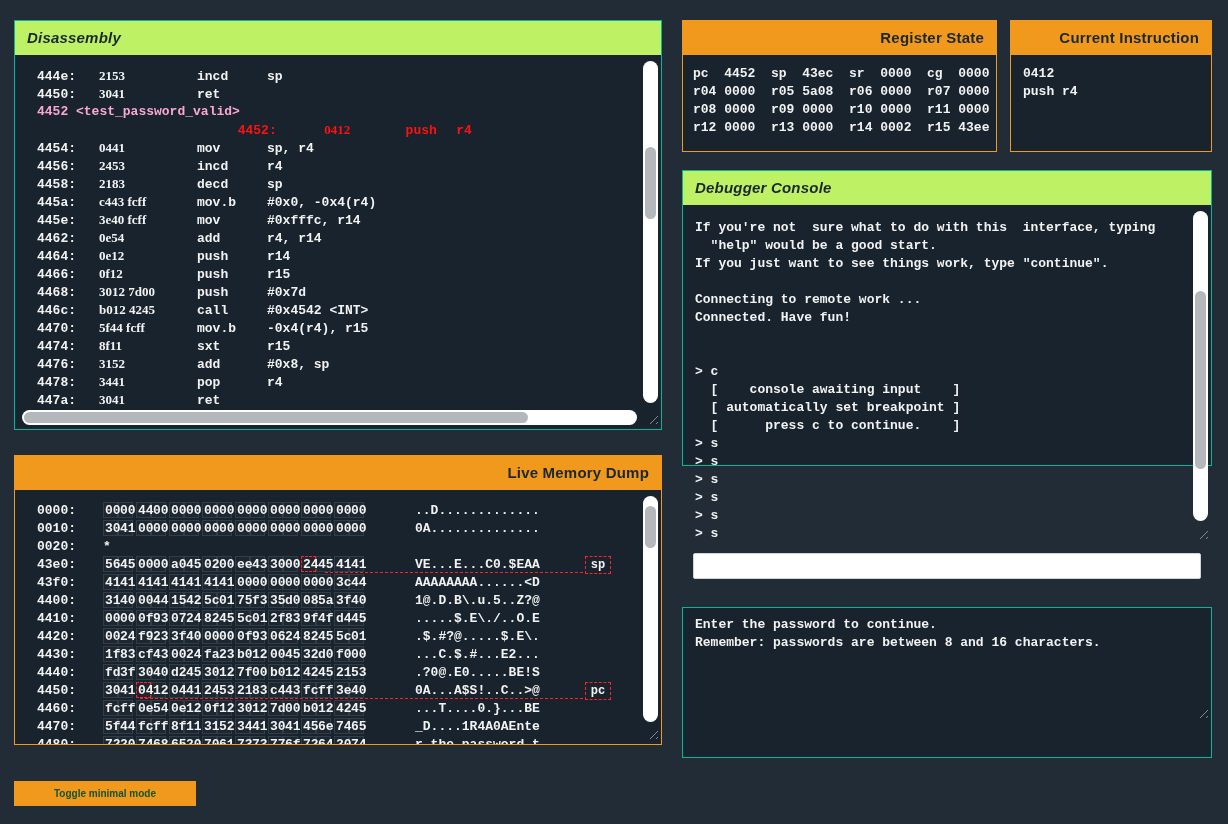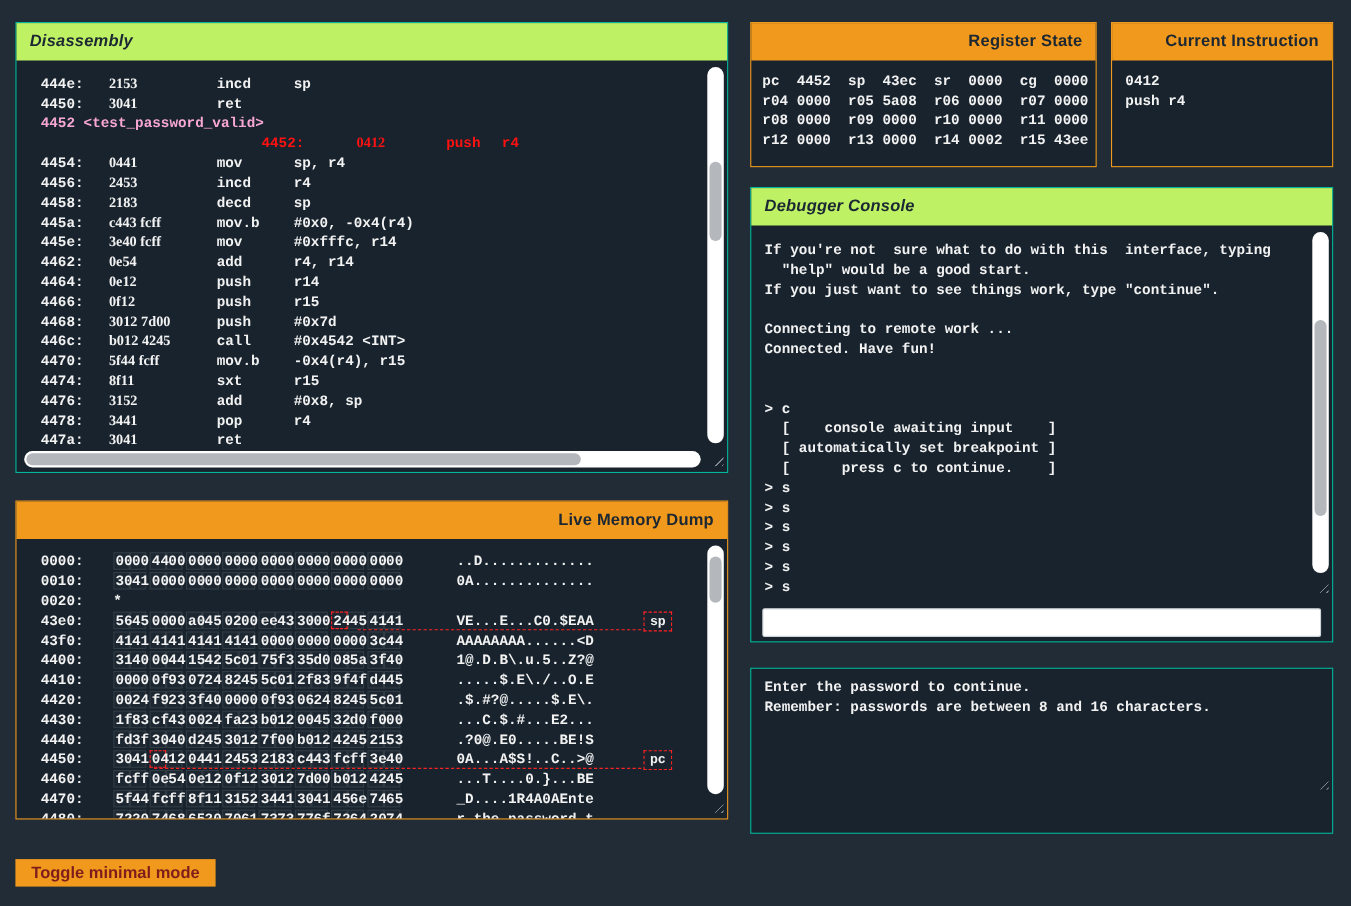--- a/index.html
+++ b/index.html
@@ -42,22 +42,22 @@
   .hscroll .thumb{position:absolute;top:2px;bottom:2px;background:#b4b8bc;border-radius:6px;}
   .resize{position:absolute;width:12px;height:12px;
           background:repeating-linear-gradient(135deg,transparent 0 3px,#8d959c 3px 4px);
           clip-path:polygon(100% 0,100% 100%,0 100%);opacity:0.9;}
   
   .console-input{display:block;width:508px;height:26px;margin:8px 10px 0 10px;border:1px solid #cfd4d8;
                  background:#ffffff;box-sizing:border-box;border-radius:2px;
                  font-family:"Liberation Mono",monospace;font-size:13px;padding:0 6px;color:#222;}
   
   .toggle-btn{position:absolute;left:14px;top:781px;width:182px;height:25px;background:#f0991c;
-              border:none;font-family:"Liberation Sans",sans-serif;font-weight:bold;font-size:15px;
-              color:#7f1d1d;text-align:center;line-height:25px;cursor:pointer;padding:0;}
+              border:none;font-family:"Liberation Sans",sans-serif;font-weight:bold;font-size:10px;
+              color:#14532d;text-align:center;line-height:25px;cursor:pointer;padding:0;}
 </style>
 </head>
 <body>
 
 <div id="stage">
 
   <div class="panel teal" style="left:14px;top:20px;width:648px;height:410px">
     <div class="panel-header">Disassembly</div>
     <div class="panel-body" style="height:374px">
       <div style="padding-top:12px">
@@ -128,21 +128,21 @@
   </div>
 
   <div class="panel orange" style="left:1010px;top:20px;width:202px;height:132px">
     <div class="panel-header">Current Instruction</div>
     <div class="panel-body" style="height:96px;padding:10px 0 0 12px">
         <div class="con-line">0412</div>
         <div class="con-line">push r4</div>
       </div>
   </div>
 
-  <div class="panel teal" style="left:682px;top:170px;width:530px;height:414px">
+  <div class="panel teal" style="left:682px;top:170px;width:530px;height:296px">
     <div class="panel-header">Debugger Console</div>
     <div class="panel-body" style="height:378px">
       <div style="position:relative;height:340px;overflow:hidden">
         <div style="padding:14px 0 0 12px">
             <div class="con-line">If you're not  sure what to do with this  interface, typing</div>
             <div class="con-line">  "help" would be a good start.</div>
             <div class="con-line">If you just want to see things work, type "continue".</div>
             <div class="con-line"></div>
             <div class="con-line">Connecting to remote work ...</div>
             <div class="con-line">Connected. Have fun!</div>

